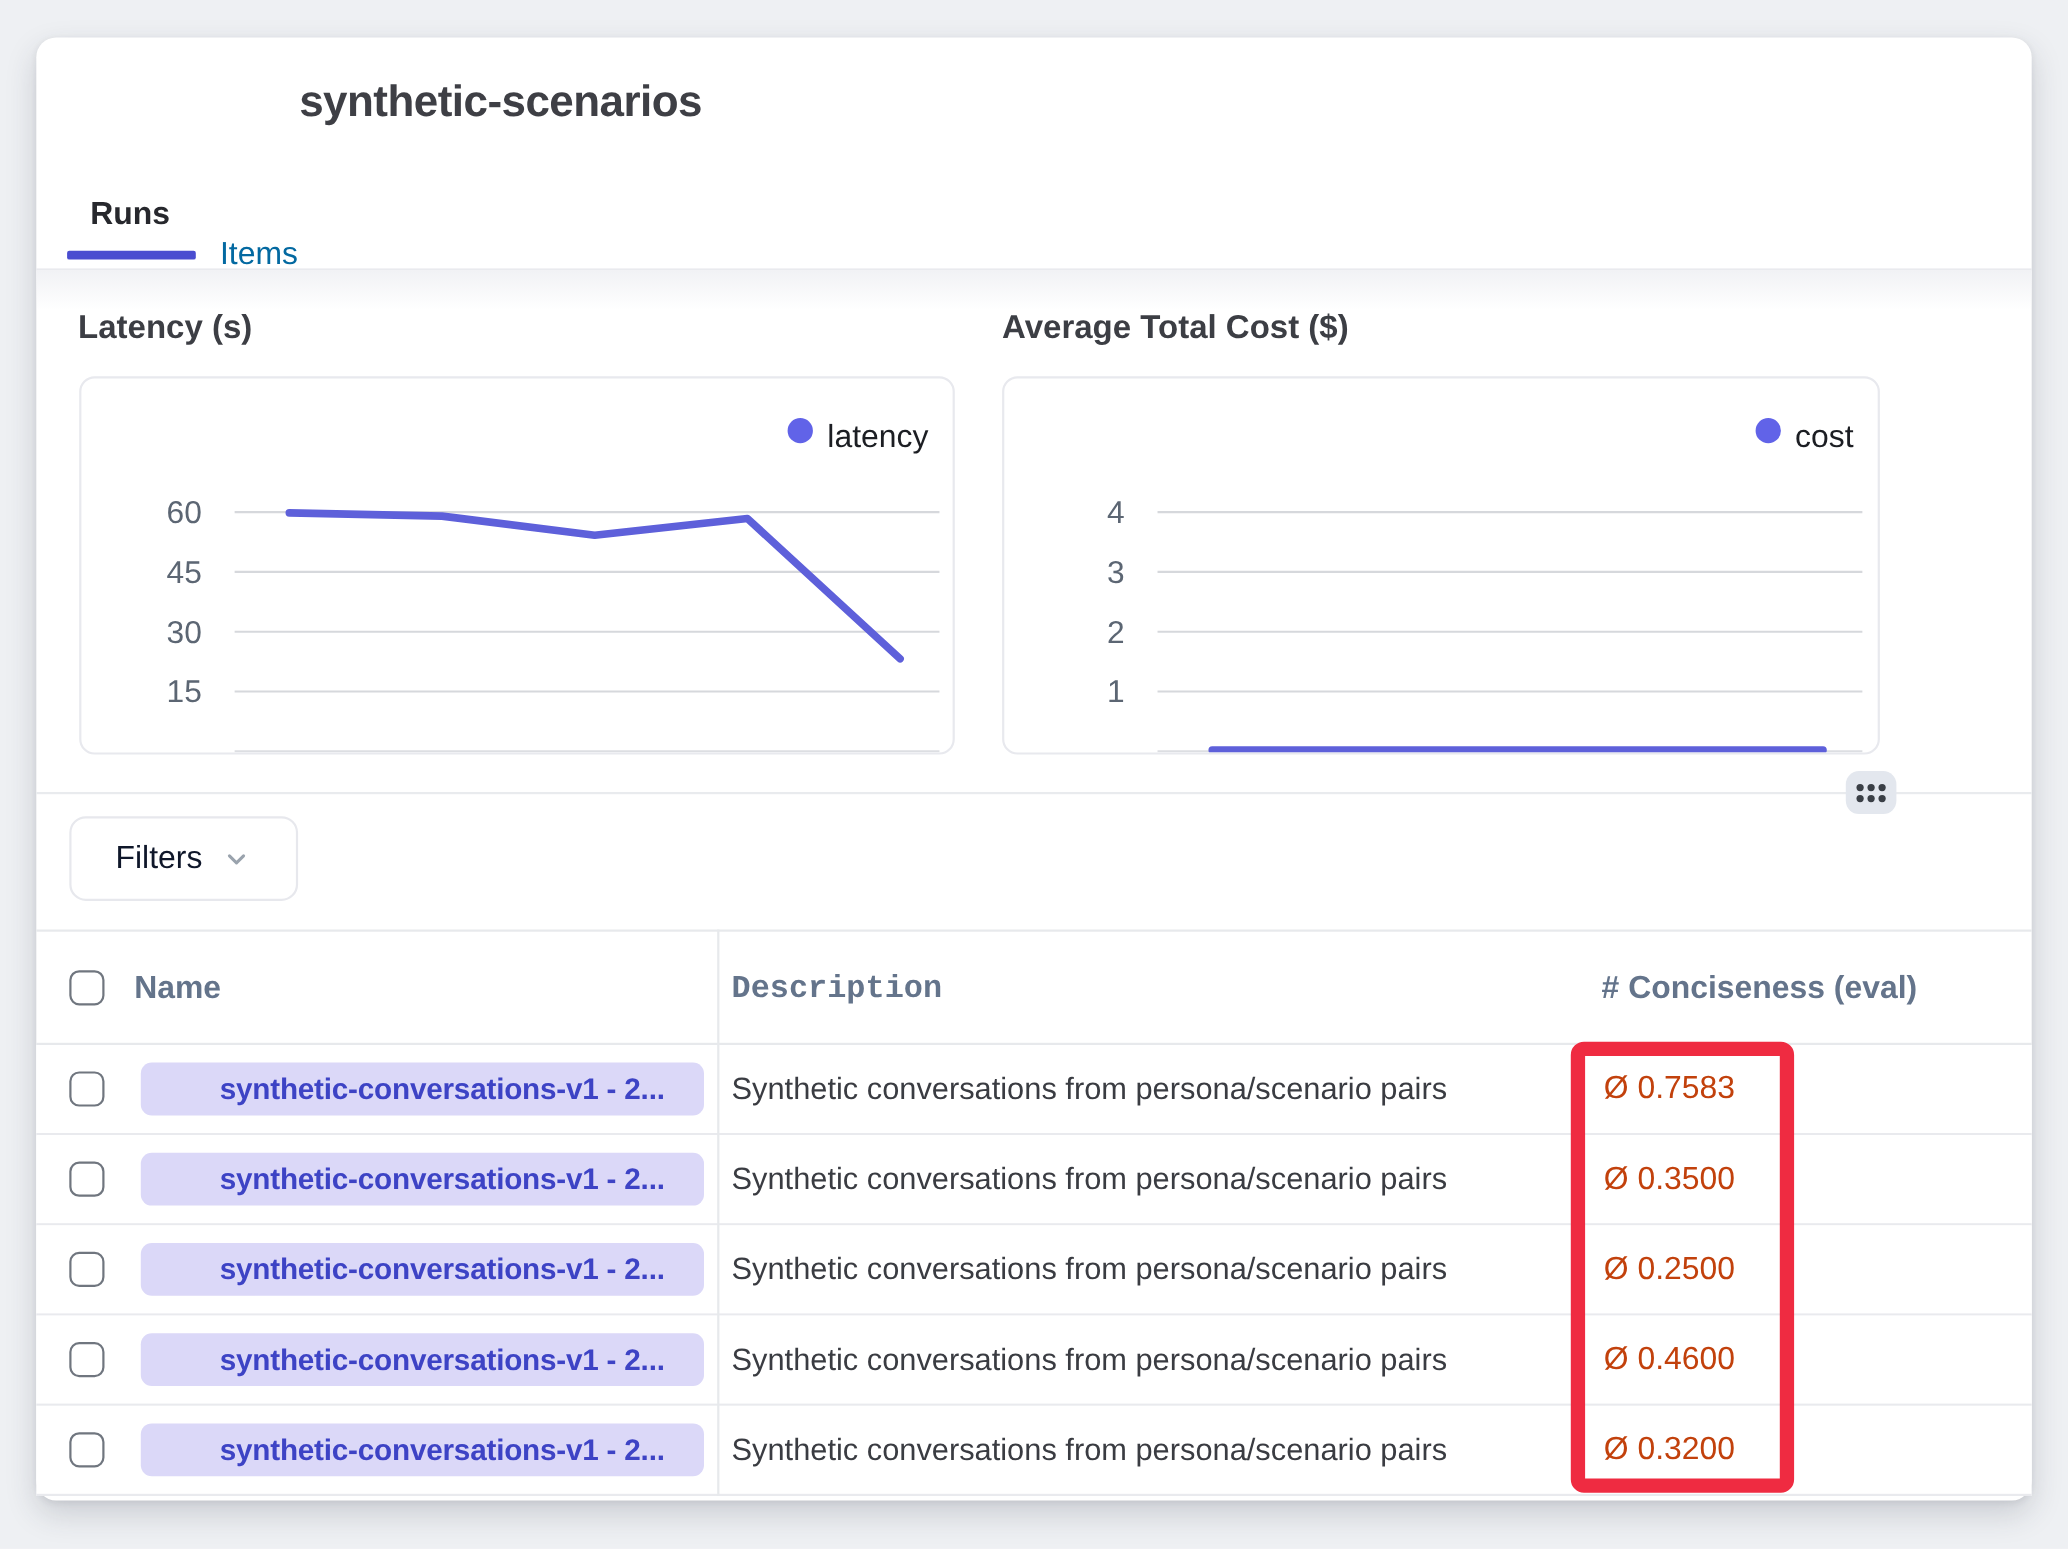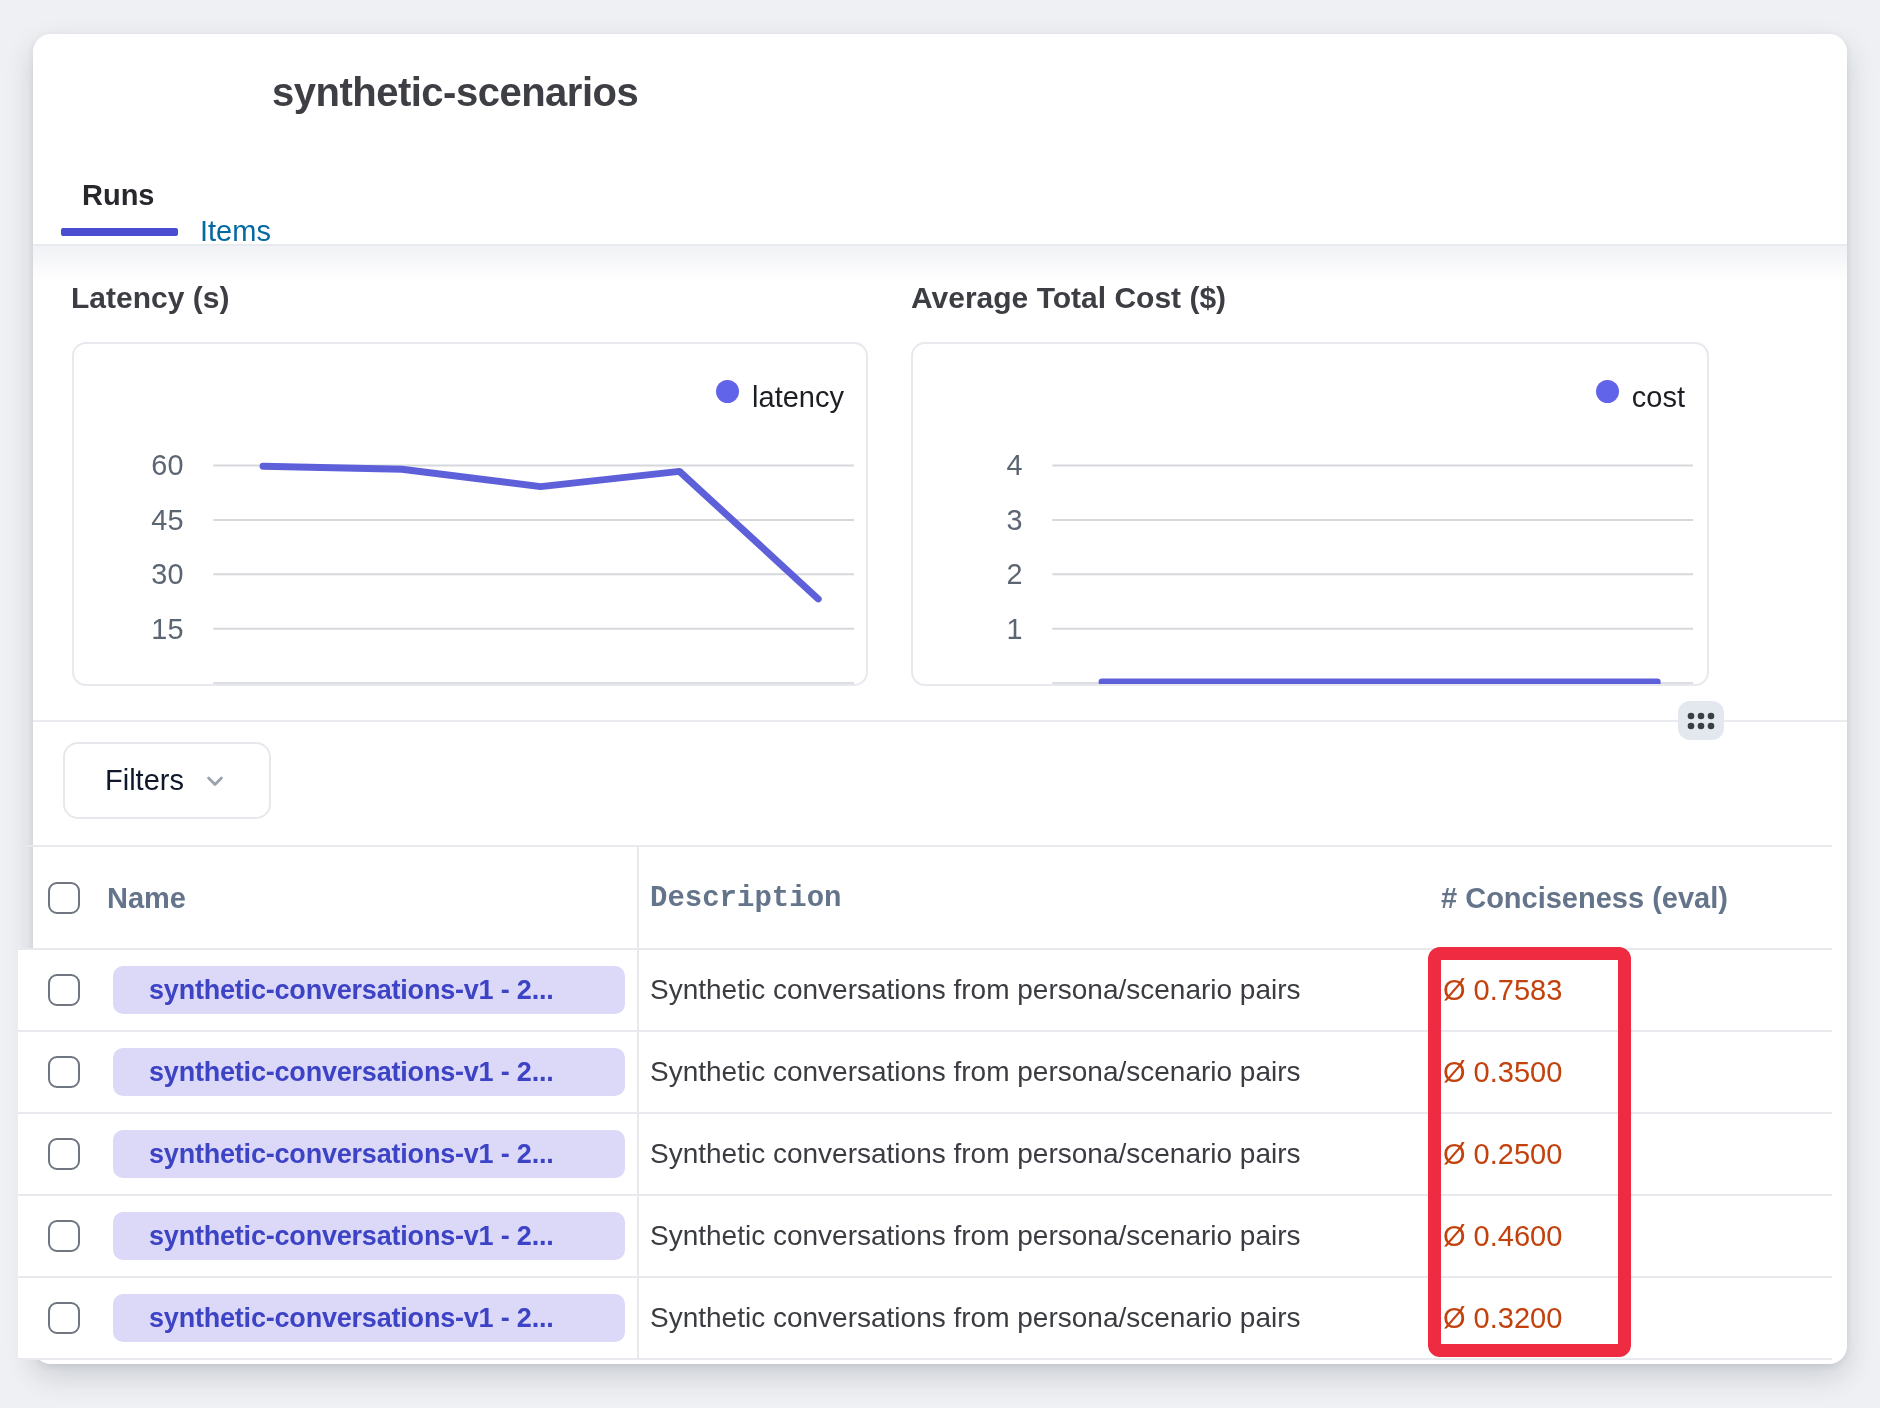--- a/index.html
+++ b/index.html
@@ -44,32 +44,32 @@
                  border-radius:12px; display:flex; align-items:center; justify-content:center; cursor:grab; }
   .drag-handle svg { display:block; }
 
   
   .filters-btn { position:absolute; left:63px; top:742px; width:208px; height:77px; background:#fff;
                  border:2px solid #e7e8ed; border-radius:15px; display:flex; align-items:center;
                  justify-content:center; gap:17px; cursor:pointer; }
   .filters-btn .lbl { font-size:29px; font-weight:500; color:#0f172a; }
 
   
-  .table-wrap { position:absolute; left:18px; top:845px; width:1814px; height:429px; }
+  .table-wrap { position:absolute; left:33px; top:845px; width:1814px; height:429px; }
   .table-wrap .col-divider { position:absolute; left:619px; top:0; width:2px; height:515px; background:#e7e9ec; }
   .thead { position:relative; height:105px; border-top:2px solid #e7e9ec; border-bottom:2px solid #e7e9ec; }
   .thead .hlbl { position:absolute; top:0; height:103px; display:flex; align-items:center;
                  font-size:29px; font-weight:600; color:#64748b; }
   .h-name { left:89px; } .h-desc { left:632px;font-family:Liberation Mono, monospace; } .h-conc { left:1423px; }
   .trow { position:relative; height:82px; border-bottom:2px solid #e9eaee; background:#fff; }
   .cbx { position:absolute; left:30px; top:50%; margin-top:-16px; width:32px; height:32px;
          border:2.5px solid #70767f; border-radius:9px; background:#fff; cursor:pointer; }
   .thead .cbx { margin-top:-16px; }
   .badge { position:absolute; left:95px; top:50%; margin-top:-24px; width:512px; height:48px;
-           border-radius:10px; display:flex; align-items:center; 
+           border-radius:10px; display:flex; align-items:center; justify-content:center;
            overflow:hidden; cursor:pointer;padding-left:36px; }
   .badge .badge-text { font-size:27px; font-weight:700; white-space:nowrap; letter-spacing:-.2px; }
   .desc { position:absolute; left:632px; top:50%; transform:translateY(-50%); font-size:28px; color:#3a3c42; white-space:nowrap; }
   .conc { position:absolute; left:1425px; top:50%; transform:translateY(-50%); font-size:29px; color:#c2410c; }
 
   .annotation-box { position:absolute; left:1428px; top:947px; width:203px; height:410px;
                     border-radius:12px; pointer-events:none; }
 </style>
 </head>
 <body>

